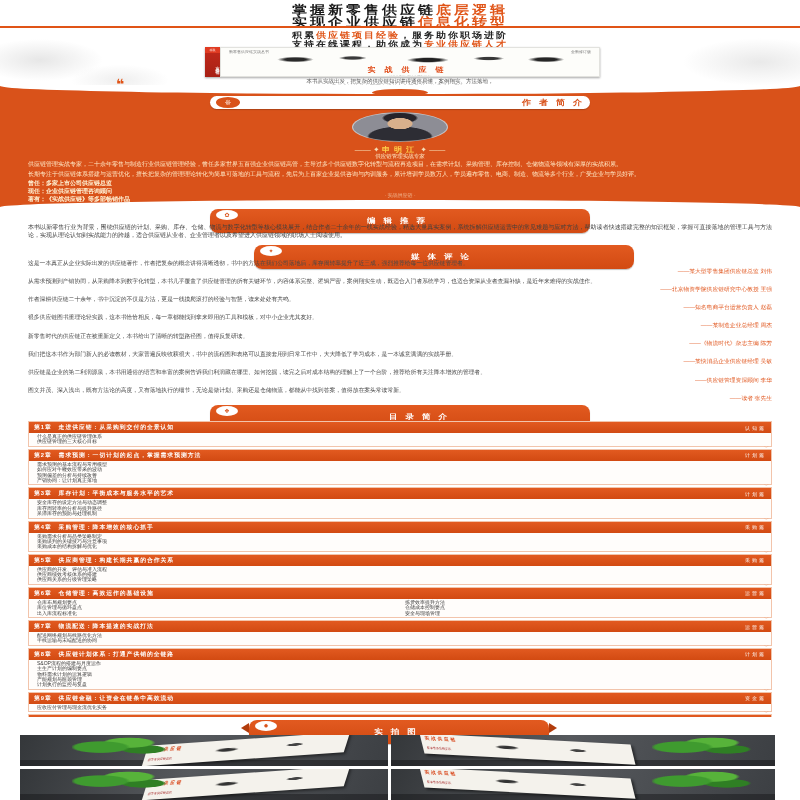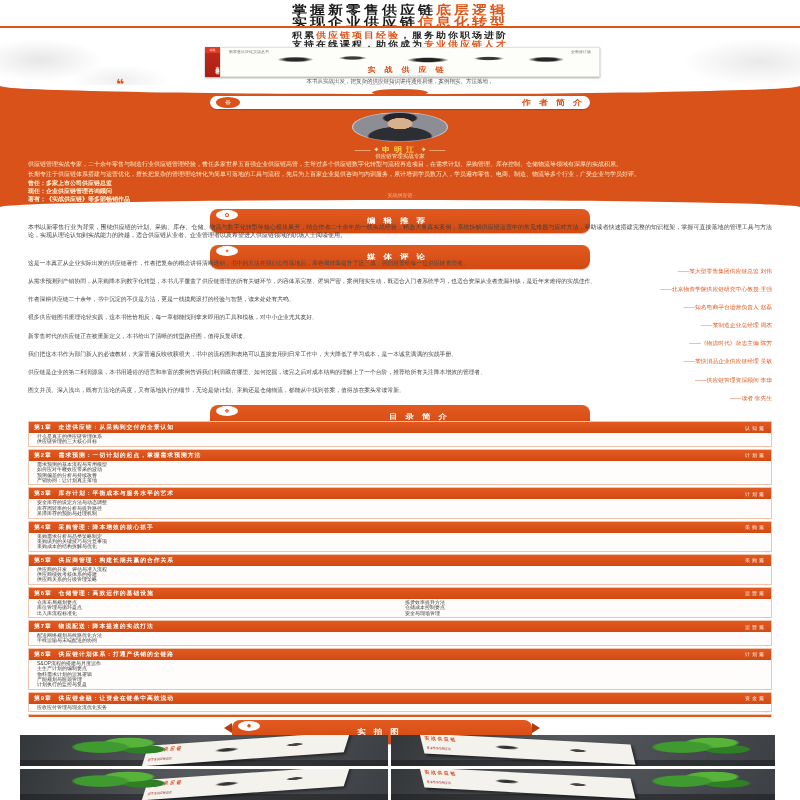--- a/index.html
+++ b/index.html
@@ -85,38 +85,38 @@
   .banner-orange { position:absolute; left:210px; width:380px; height:24px; border-radius:8px;
                    background:linear-gradient(#e25a20,#d24a12); display:flex; align-items:center; justify-content:center;
                    box-shadow:0 1px 1px rgba(0,0,0,.25); }
   .banner-orange .label { color:#fff; font-weight:bold; font-size:8.5px; letter-spacing:8px; transform:scaleY(.85); }
   .banner-icon-w { position:absolute; left:6px; top:1px; width:22px; height:10px; background:#fff;
                    border-radius:50%; color:#d9521a; font-size:6px; text-align:center; line-height:10px; }
 
   #editor-banner { top:209px; }
   #editor-para { position:absolute; top:224px; left:28px; width:744px; font-size:6px; color:#3f3f3f;
                  line-height:1.3; text-align:justify; }
-  #media-banner { top:245px; }
+  #media-banner { top:245px;margin-left:44px; }
   #media-quotes { position:absolute; top:260px; left:28px; width:744px; height:142px; overflow:hidden; }
   .quote { margin-bottom:2.5px; }
   .quote .qtext { font-size:5.8px; color:#474747; line-height:1.15; text-align:justify; }
   .quote .qattr { font-size:5.8px; color:#e0551c; text-align:right; transform:scaleY(.95); }
 
   #catalog-banner { top:405px;padding-left:44px; }
   #chapters { position:absolute; top:421px; left:28px; width:744px; height:296px; overflow:hidden; }
   .chapter { border:1px solid #f2c4ab; background:#fffdfb; margin-bottom:2px; position:relative; }
   .chapter::after { content:"﹀"; position:absolute; right:2px; bottom:-4px; color:#e8a17b; font-size:5px; }
   .ch-bar { background:linear-gradient(#e25a20,#d24a12); color:#fff; font-weight:bold; font-size:5.8px;
             padding:1px 5px; display:flex; justify-content:space-between; align-items:center;
             letter-spacing:1px; transform-origin:top; }
   .ch-bar .ch-note { font-weight:normal; font-size:5px; opacity:.95; letter-spacing:2px; }
   .ch-items { padding:1px 8px; font-size:5px; color:#3c3c3c; line-height:1.08; }
   .ch-items.cols2 { column-count:2; column-gap:10px; }
 
-  #photos-banner { top:720px; left:232px; width:300px; }
+  #photos-banner { top:720px; left:249px; width:300px; }
   #photos-banner::before, #photos-banner::after { content:""; position:absolute; top:3px; border-style:solid; }
   #photos-banner::before { left:-8px;  border-width:5px 8px 5px 0; border-color:transparent #b23c0c transparent transparent; }
   #photos-banner::after  { right:-8px; border-width:5px 0 5px 8px; border-color:transparent transparent transparent #b23c0c; }
 
   #photos { position:absolute; top:735px; left:20px; width:758px; height:65px;
             display:grid; grid-template-columns:368px 384px; grid-template-rows:31px 31px; gap:3px; }
   .tile { position:relative; overflow:hidden; background:linear-gradient(115deg,#34373a 0%,#56595d 45%,#3c3f43 100%); }
   .tile .shelf { position:absolute; bottom:0; left:0; width:100%; height:6px; background:rgba(20,20,22,.45); }
   .tile .pbook { position:absolute; top:4px; left:34%; width:55%; height:20px; background:#f4f2ec;
                  transform:skewY(-4deg) skewX(-18deg); box-shadow:2px 2px 3px rgba(0,0,0,.5);

